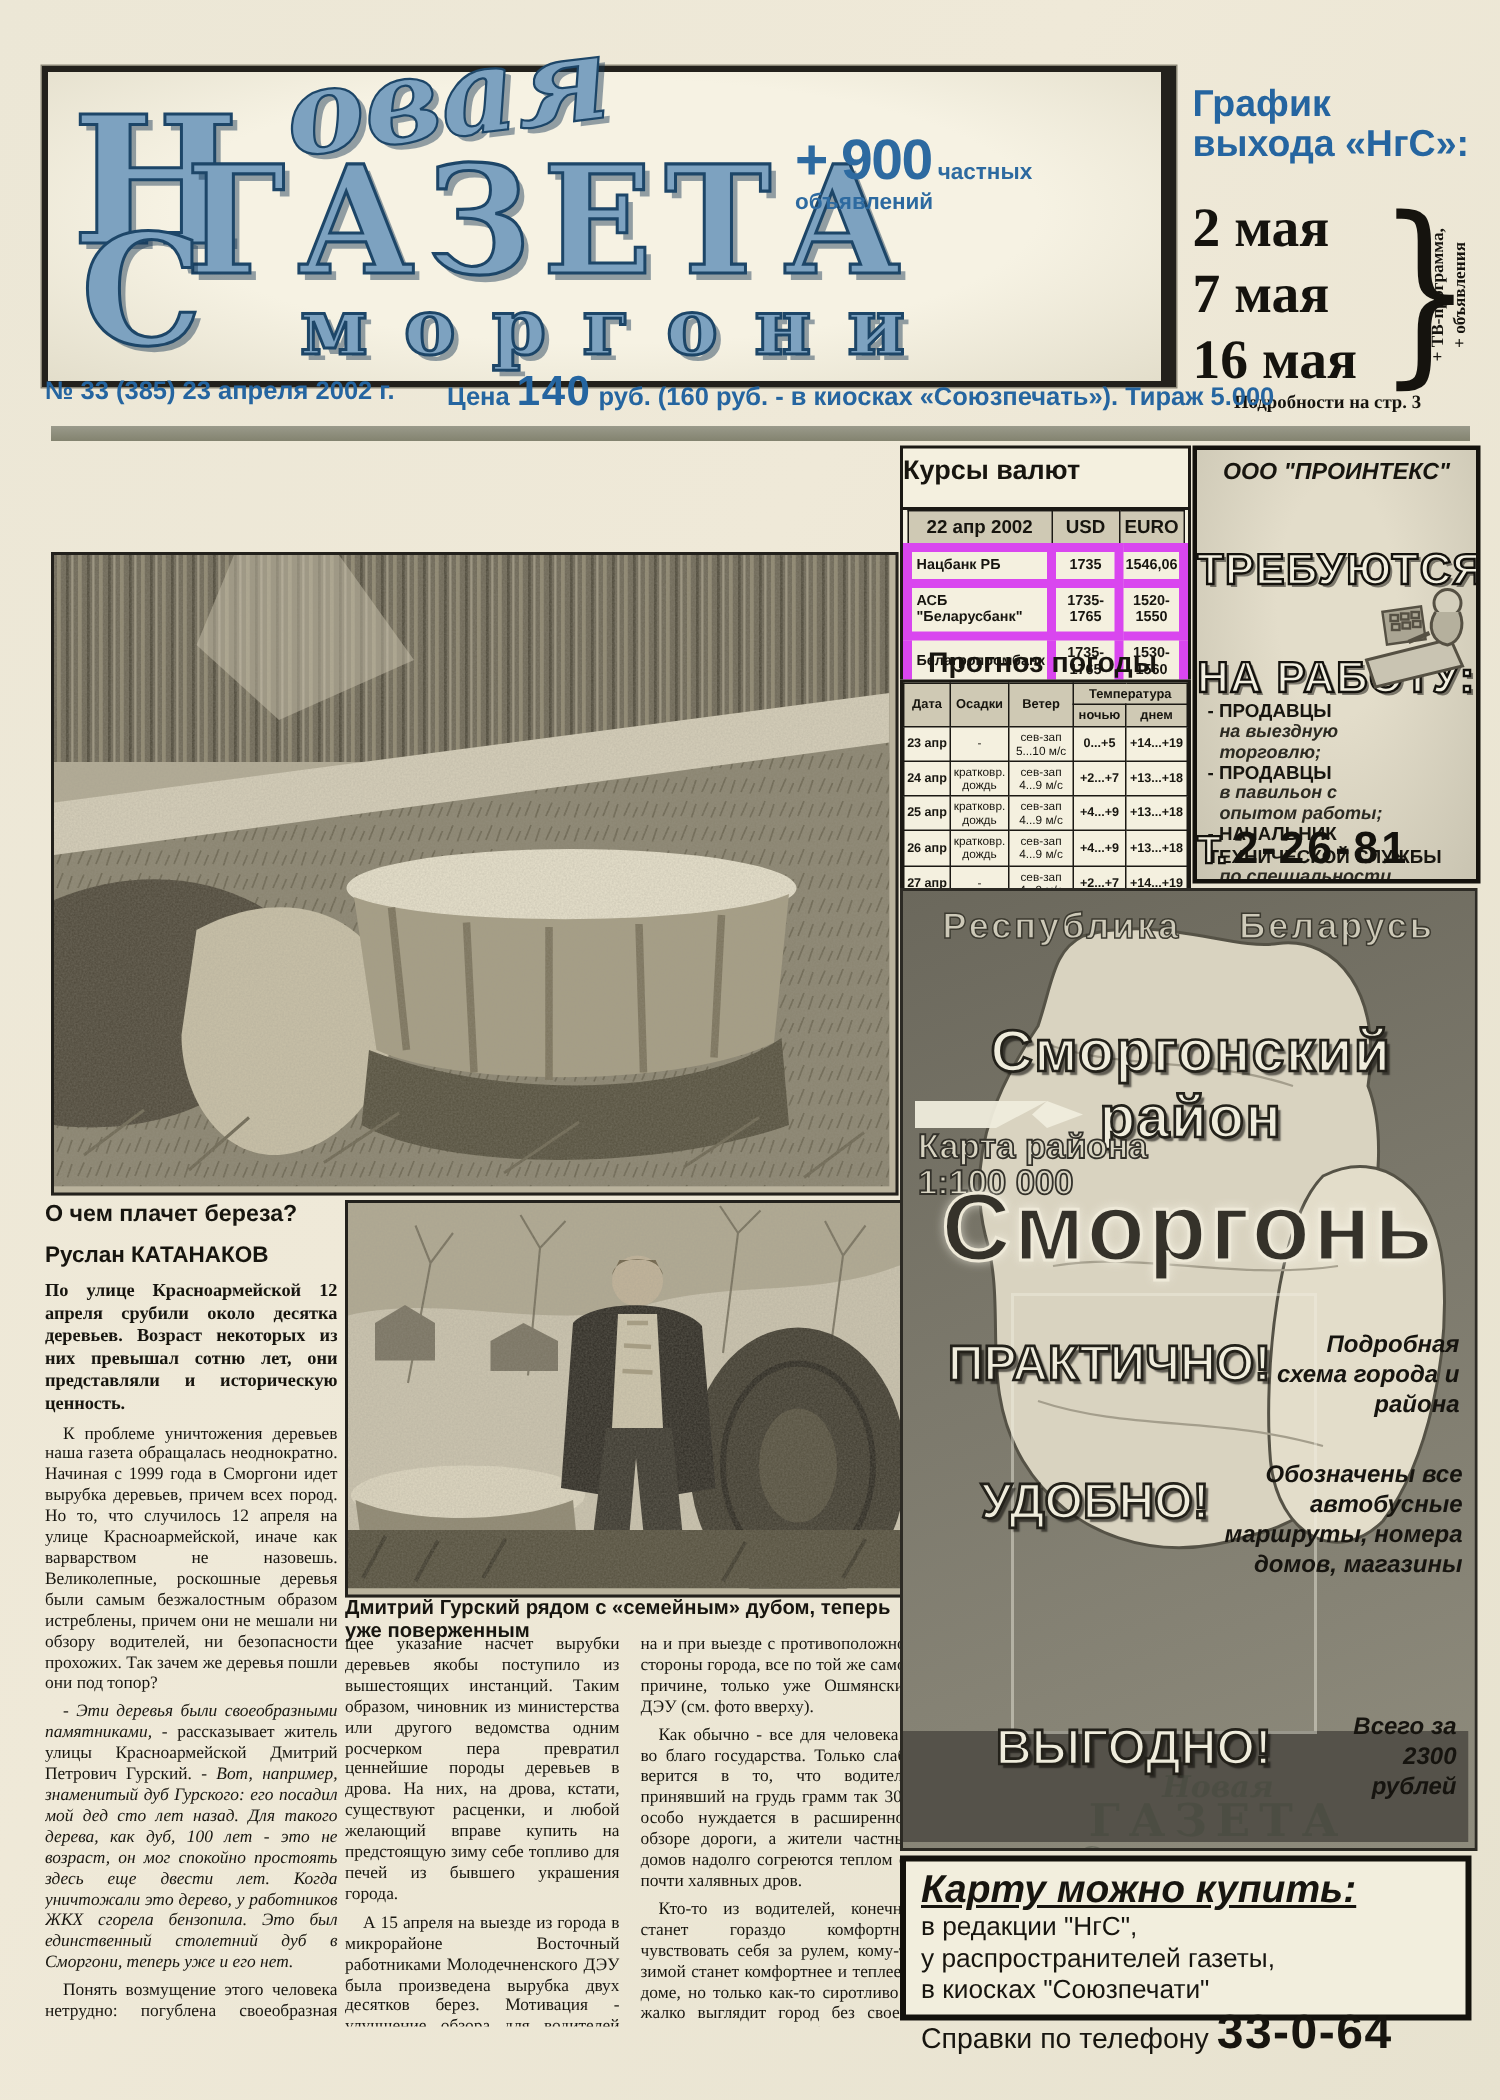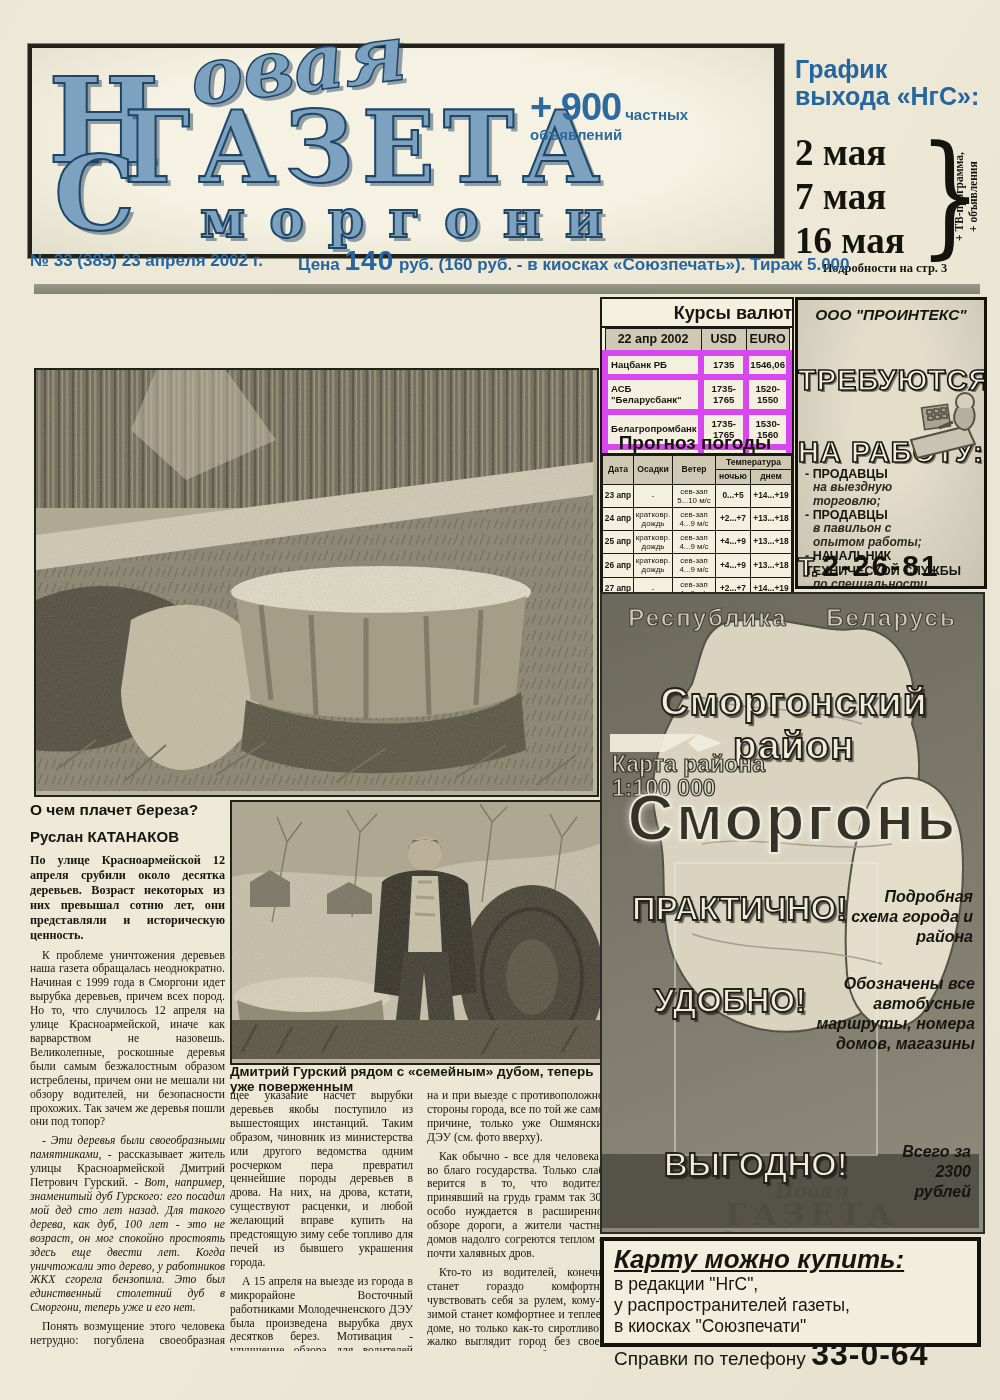--- a/index.html
+++ b/index.html
@@ -54,21 +54,21 @@
   .author{font:bold 15px/1.1 "Liberation Sans",sans-serif;margin:0 0 8px 0;}
   .lede{font:bold 12.2px/1.22 "Liberation Serif",serif;text-align:justify;margin:0 0 6px 0;}
   .para{font:11.6px/1.2 "Liberation Serif",serif;text-align:justify;text-indent:12px;margin:0 0 5px 0;}
   .para i{font-style:italic;}
   #caption{left:230px;top:1065px;width:378px;font:bold 13.5px/1.1 "Liberation Sans",sans-serif;}
   #mid-cols{left:230px;top:1089px;width:380px;height:262px;display:flex;gap:14px;overflow:hidden;}
   .mid-col{width:183px;height:262px;overflow:hidden;}
 
   
   #currency{left:600px;top:297px;width:190px;background:#f4f0df;border:2px solid #1b1914;}
-  #currency .ttl{font:bold 18px/1 "Liberation Sans",sans-serif;text-align:right;padding:5px 0 4px;
+  #currency .ttl{font:bold 18px/1 "Liberation Sans",sans-serif;text-align:left;padding:5px 0 16px;
       border-bottom:2px solid #1b1914;}
   #currency table{border-collapse:collapse;width:100%;}
   #currency th{background:#cfc9b4;font:bold 12.5px/1 "Liberation Sans",sans-serif;padding:4px 1px;border:1px solid #1b1914;}
   #currency td{font:bold 9.6px/1.1 "Liberation Sans",sans-serif;padding:4px 1px;border:6px solid #d946ef;text-align:center;}
   #currency td.bank{text-align:left;padding-left:3px;}
 
   
   #weather-title{left:600px;top:433px;width:190px;font:bold 19px/1 "Liberation Sans",sans-serif;text-align:center;}
   #weather{left:600px;top:453px;width:190px;background:#f4f0df;border:2px solid #1b1914;}
   #weather table{border-collapse:collapse;width:100%;}

